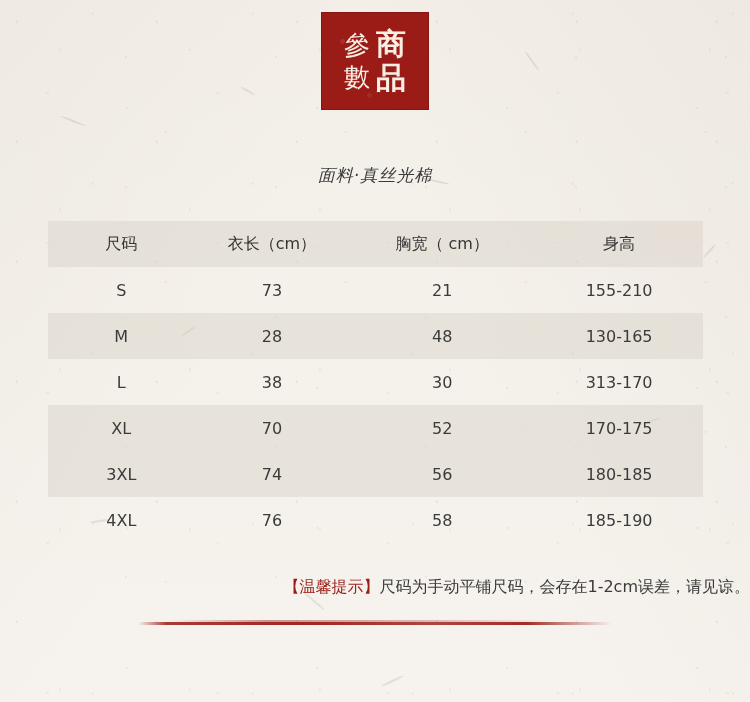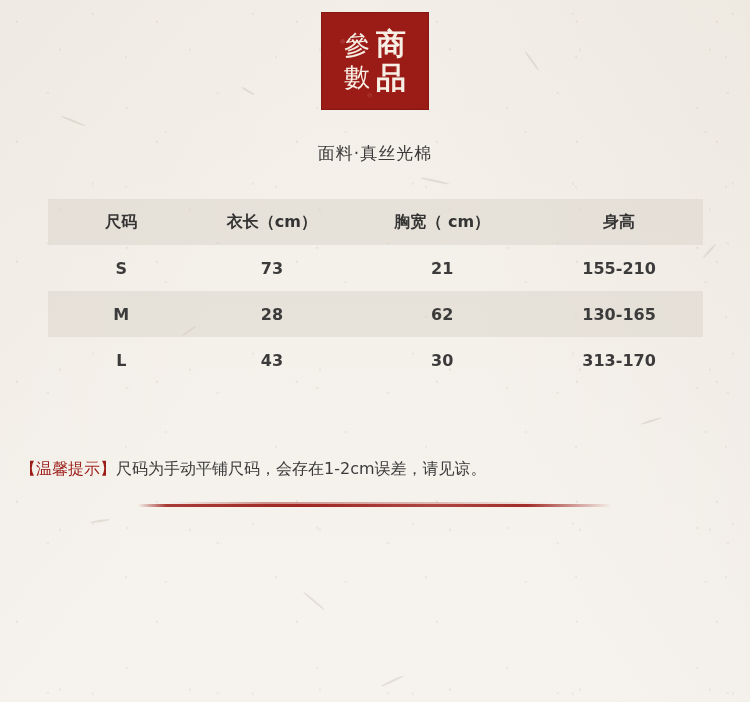--- a/index.html
+++ b/index.html
@@ -87,63 +87,63 @@
     padding: 2px 2px;
     font-weight: bold;
   }
 
   
   .fabric {
     text-align: center;
     color: #3a3a3a;
     font-size: 17px;
     letter-spacing: 1px;
-    margin-top: 32px;
+    margin-top: 54px;
     font-family: "DejaVu Sans", "Liberation Sans", sans-serif;
+    font-style: italic;
   }
 
   
   .table-wrap {
     margin: 34px auto 0;
     width: 655px;
   }
   table.size-table {
     width: 100%;
     border-collapse: collapse;
     color: #3b3b3b;
   }
   table.size-table th,
   table.size-table td {
     text-align: center;
-    font-weight: bold;
+    font-weight: normal;
     font-size: 16px;
     height: 44px;
     font-family: "DejaVu Sans", "Liberation Sans", sans-serif;
     padding-left: 11px;
   }
   table.size-table th {
     font-size: 16px;
     color: #343434;
   }
   tr.zebra {
     background: rgba(214,208,198,0.45);
   }
   td.size-col, th.size-col { width: 21%; }
   td.len-col,  th.len-col  { width: 25%; }
   td.bust-col, th.bust-col { width: 27%; }
   td.h-col,    th.h-col    { width: 27%; }
 
   
   .note {
-    text-align: left;
-    margin-top: 76px;
+    text-align: right;
+    margin-top: 34px;
     font-size: 16px;
     color: #3a3a3a;
     font-family: "DejaVu Sans", "Liberation Sans", sans-serif;
-    padding-left: 20px;
   }
   .note .highlight { color: #9b1b16; }
 
   .brush-line-wrap {
     display: flex;
     justify-content: center;
     margin-top: 22px;
   }
   .brush-line {
     width: 474px;
@@ -224,29 +224,47 @@
       <tbody>
         <tr>
           <td class="size-col">S</td>
           <td class="len-col">73</td>
           <td class="bust-col">21</td>
           <td class="h-col">155-210</td>
         </tr>
         <tr class="zebra">
           <td class="size-col">M</td>
           <td class="len-col">28</td>
-          <td class="bust-col">62</td>
+          <td class="bust-col">48</td>
           <td class="h-col">130-165</td>
         </tr>
         <tr>
           <td class="size-col">L</td>
-          <td class="len-col">43</td>
+          <td class="len-col">38</td>
           <td class="bust-col">30</td>
           <td class="h-col">313-170</td>
         </tr>
+        <tr class="zebra">
+          <td class="size-col">XL</td>
+          <td class="len-col">70</td>
+          <td class="bust-col">52</td>
+          <td class="h-col">170-175</td>
+        </tr>
+        <tr class="zebra">
+          <td class="size-col">3XL</td>
+          <td class="len-col">74</td>
+          <td class="bust-col">56</td>
+          <td class="h-col">180-185</td>
+        </tr>
+        <tr>
+          <td class="size-col">4XL</td>
+          <td class="len-col">76</td>
+          <td class="bust-col">58</td>
+          <td class="h-col">185-190</td>
+        </tr>
       </tbody>
     </table>
   </div>
 
   <div class="note">
     <span class="highlight">【温馨提示】</span><span>尺码为手动平铺尺码，会存在1-2cm误差，请见谅。</span>
   </div>
 
   <div class="brush-line-wrap">
     <div class="brush-line"></div>

